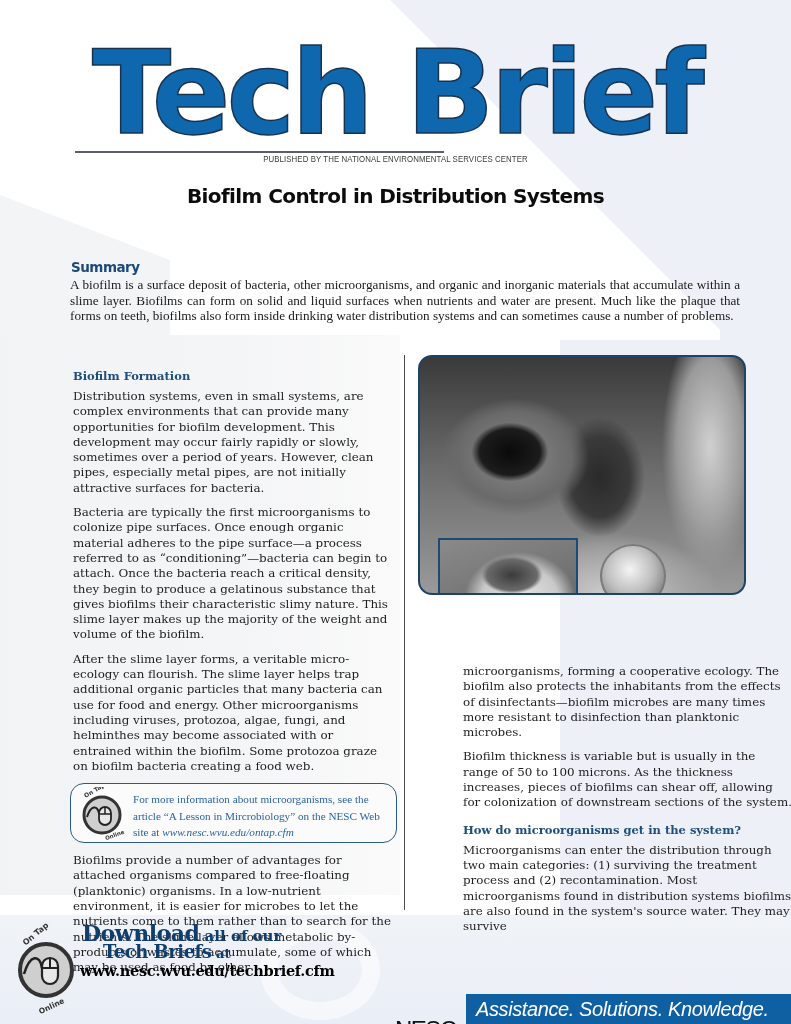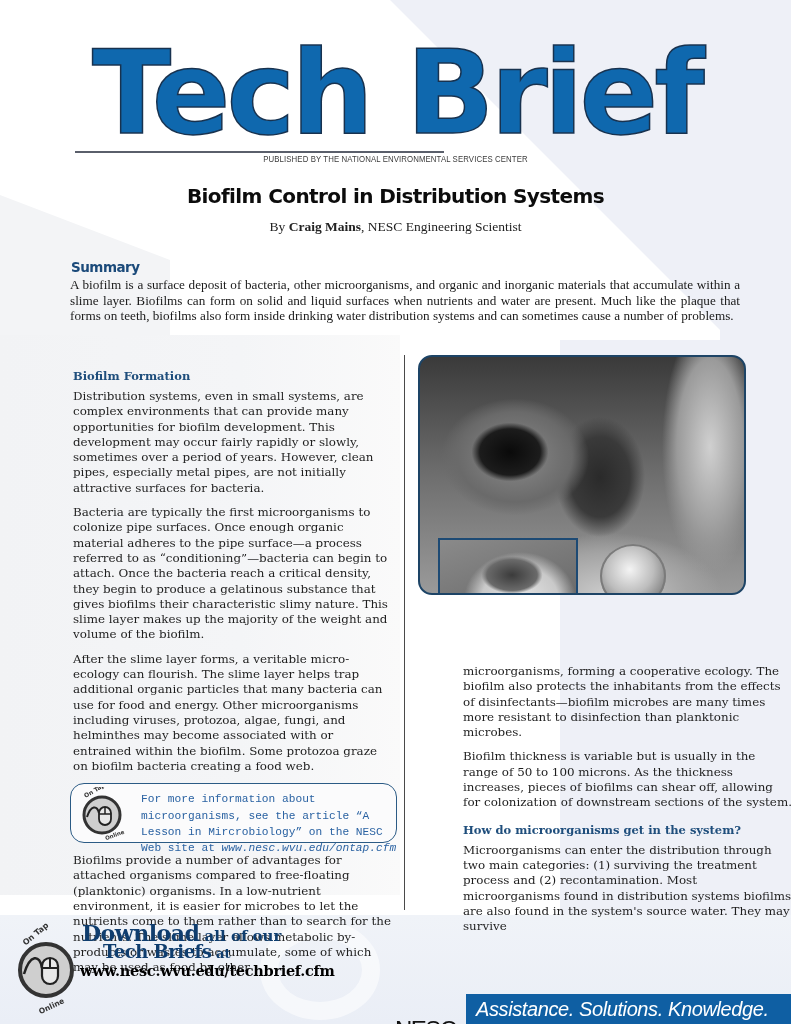--- a/index.html
+++ b/index.html
@@ -95,22 +95,22 @@
     .col p { margin-bottom: 9px; white-space: pre-line; }
     .col-right h3 { margin-top: 12px; }
 
     .info-box {
       position: relative; width: 327px; height: 60px; margin-left: -3px;
       border: 1.5px solid #2b5b85; border-radius: 14px;
       background: #fbfbfc; margin-top: 7px; margin-bottom: 10px;
     }
     .info-box .ontap-icon { position: absolute; left: 4px; top: 3px; }
     .info-box .info-text {
-      position: absolute; left: 70px; top: 7px; width: 262px;
-      font-family: Liberation Mono, monospace; font-size: 11.2px;
+      position: absolute; left: 62px; top: 7px; width: 262px;
+      font-family: Liberation Serif, serif; font-size: 11.2px;
       line-height: 16.4px; color: #2a62a2; white-space: normal;
     }
     .info-box .info-text i { font-style: italic; }
 
     
     .photo {
       position: absolute; left: 418px; top: 355px; width: 328px; height: 240px;
       border-radius: 14px; border: 2px solid #1d4466; overflow: hidden;
       background:
         radial-gradient(ellipse 55px 42px at 90px 95px, #0a0a0a 0%, #1c1c1c 55%, rgba(60,60,60,0) 70%),
@@ -181,23 +181,20 @@
   <div class="bg-watermark"></div>
 </div>
 
 <div class="content">
 
   <div class="masthead" style="left:92px;top:38px;width:600px;">Tech Brief</div>
   <div class="masthead-rule" style="left:75px;width:369px;"></div>
   <div class="published">PUBLISHED BY THE NATIONAL ENVIRONMENTAL SERVICES CENTER</div>
 
   <h1 class="doc-title">Biofilm Control in Distribution Systems</h1>
-  <div class="byline">
-    <span>By </span><b>Craig Mains</b><span>, NESC Engineering Scientist</span>
-  </div>
 
   <h2 class="summary-heading">Summary</h2>
   <p class="summary-text">A biofilm is a surface deposit of bacteria, other microorganisms, and organic and inorganic materials that accumulate within a slime layer. Biofilms can form on solid and liquid surfaces when nutrients and water are present. Much like the plaque that forms on teeth, biofilms also form inside drinking water distribution systems and can sometimes cause a number of problems.</p>
 
   <div class="col-divider"></div>
 
   <div class="col col-left">
     <h3>Biofilm Formation</h3>
     <p>Distribution systems, even in small systems, are complex environments that can provide many opportunities for biofilm development. This development may occur fairly rapidly or slowly, sometimes over a period of years. However, clean pipes, especially metal pipes, are not initially attractive surfaces for bacteria.</p>
     <p>Bacteria are typically the first microorganisms to colonize pipe surfaces. Once enough organic material adheres to the pipe surface—a process referred to as “conditioning”—bacteria can begin to attach. Once the bacteria reach a critical density, they begin to produce a gelatinous substance that gives biofilms their characteristic slimy nature. This slime layer makes up the majority of the weight and volume of the biofilm.</p>

